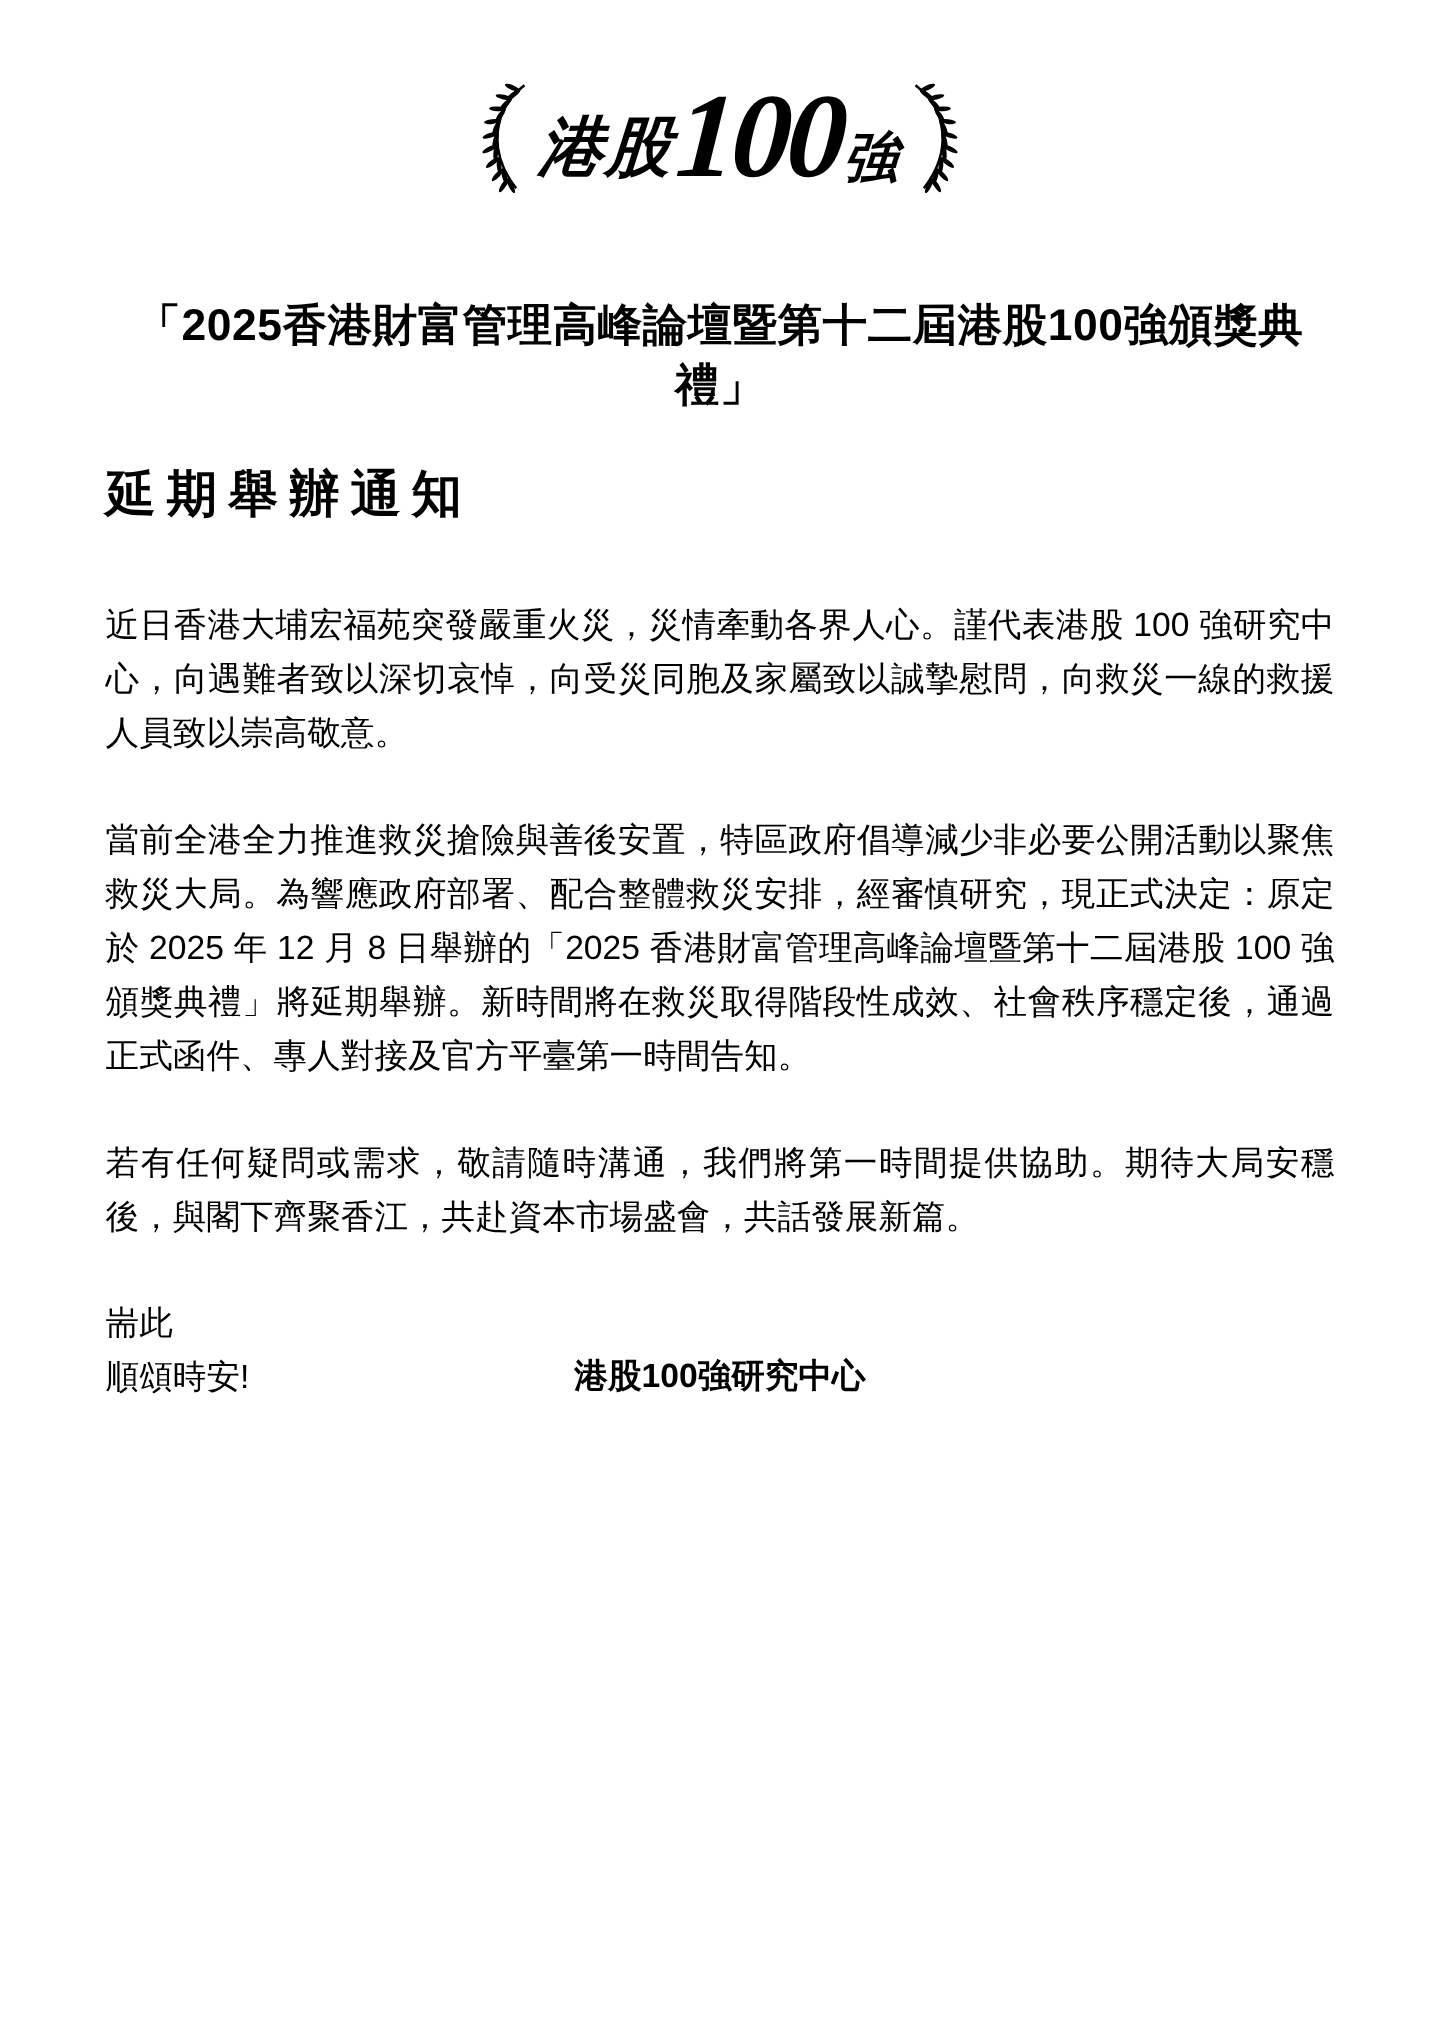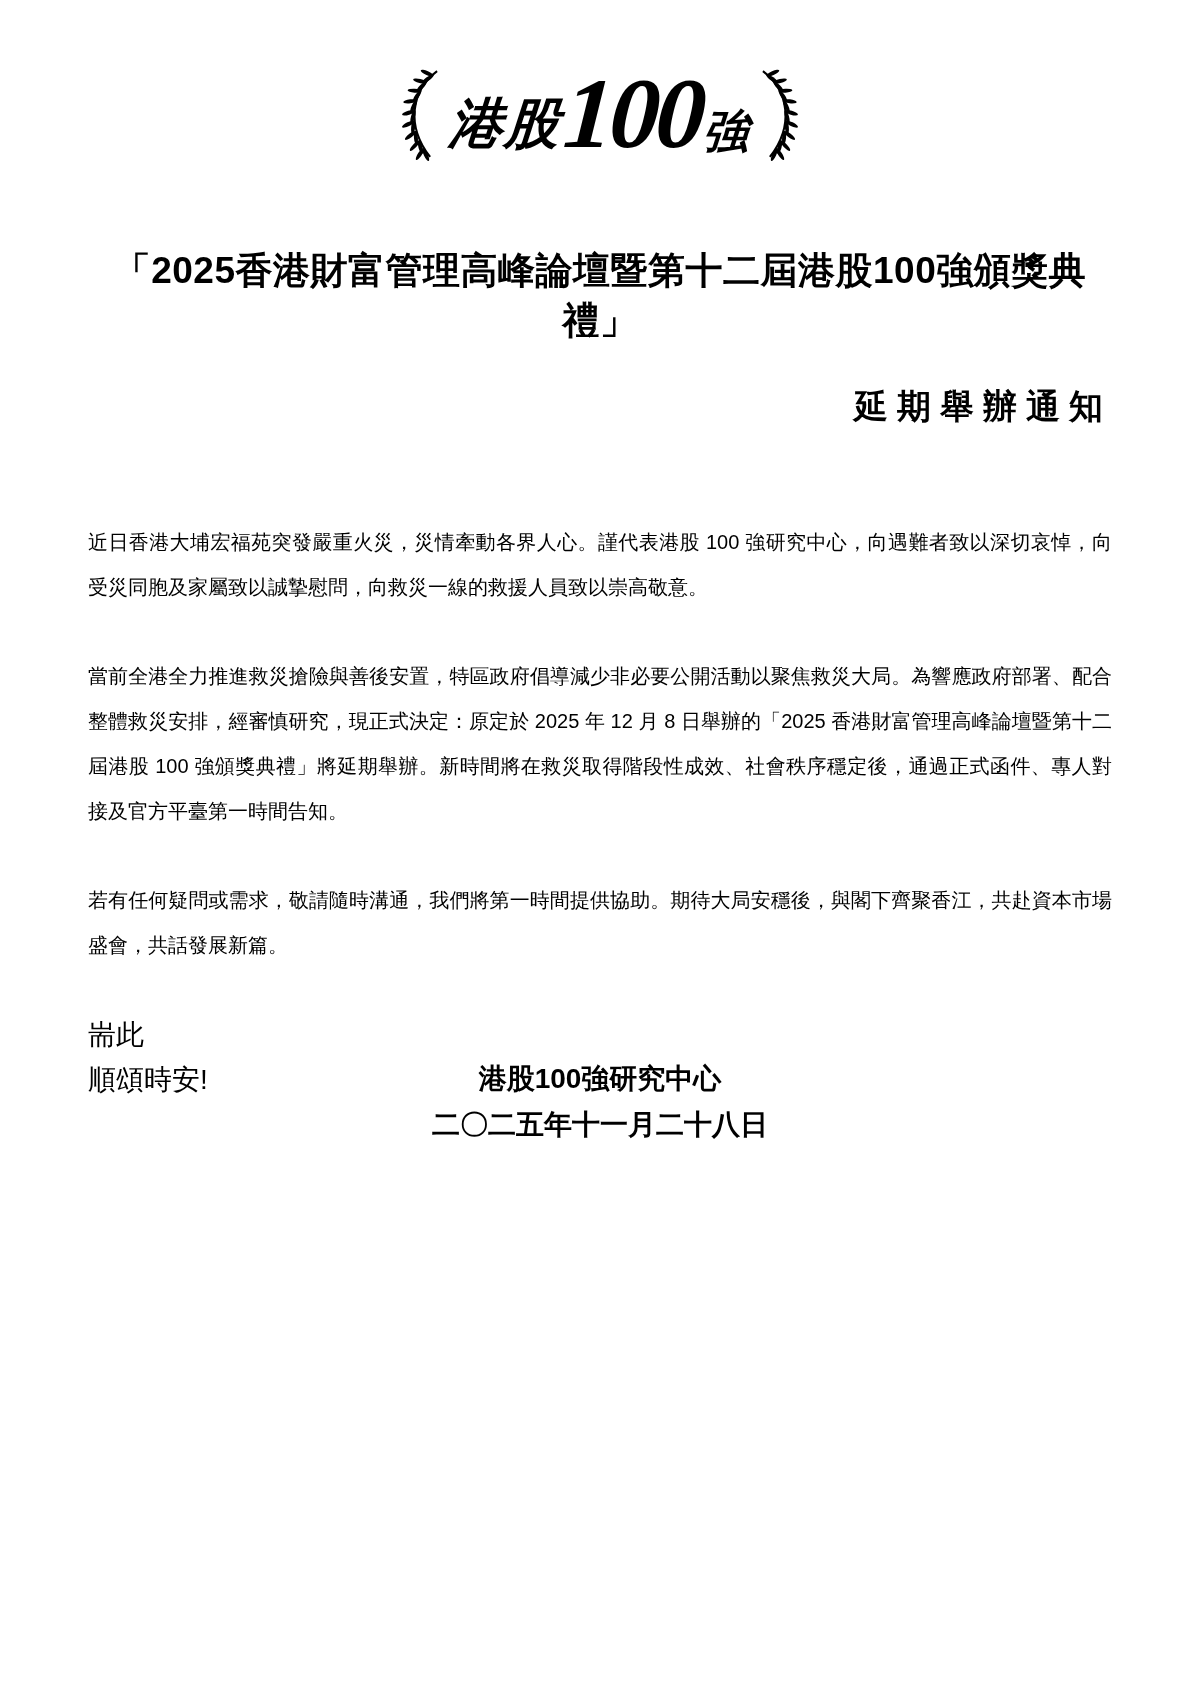--- a/index.html
+++ b/index.html
@@ -12,24 +12,24 @@
   .laurel { width:52px; height:98px; }
   .laurel.right { transform:scaleX(-1); }
   .logo-text { display:flex; align-items:flex-end; font-style:italic; font-weight:bold; line-height:1; transform:skewX(-4deg); }
   .logo-cn-l { font-size:54px; margin-bottom:14px; letter-spacing:2px; }
   .logo-num { font-size:100px; font-family:"Liberation Serif", serif; font-weight:bold; font-style:italic; letter-spacing:-4px; margin:0 2px; }
   .logo-cn-r { font-size:46px; margin-bottom:10px; }
   .logo-tagline { text-align:center; font-size:19px; font-weight:bold; margin-top:14px; letter-spacing:.2px; }
 
   
   .notice-title { text-align:center; font-size:37px; font-weight:bold; margin-top:82px; letter-spacing:0.5px; }
-  .notice-subtitle { text-align:right; font-size:34px; font-weight:bold; margin-top:38px; letter-spacing:9px; }
+  .notice-subtitle { text-align:left; font-size:42px; font-weight:bold; margin-top:38px; letter-spacing:9px; }
 
   
-  .body-text { margin-top:90px; font-size:20px; line-height:45px; text-align:justify; }
+  .body-text { margin-top:58px; font-size:28px; line-height:45px; text-align:justify; }
   .body-text p { margin-bottom:44px; }
   .closing { font-size:28px; line-height:45px;margin-top:10px; }
   .sign-block { text-align:center; font-size:28px; line-height:46px; margin-top:-46px;font-weight:bold; }
 </style>
 </head>
 <body>
 
 <div class="page">
 
   <div class="logo-wrap">
@@ -129,16 +129,15 @@
     <p>當前全港全力推進救災搶險與善後安置，特區政府倡導減少非必要公開活動以聚焦救災大局。為響應政府部署、配合整體救災安排，經審慎研究，現正式決定：原定於 2025 年 12 月 8 日舉辦的「2025 香港財富管理高峰論壇暨第十二屆港股 100 強頒獎典禮」將延期舉辦。新時間將在救災取得階段性成效、社會秩序穩定後，通過正式函件、專人對接及官方平臺第一時間告知。</p>
     <p>若有任何疑問或需求，敬請隨時溝通，我們將第一時間提供協助。期待大局安穩後，與閣下齊聚香江，共赴資本市場盛會，共話發展新篇。</p>
   </div>
 
   <div class="closing">
     <div>耑此</div>
     <div>順頌時安!</div>
   </div>
   <div class="sign-block">
     <div>港股100強研究中心</div>
-    <div>二〇二五年十一月二十八日</div>
   </div>
 
 </div>
 
 </body></html>

